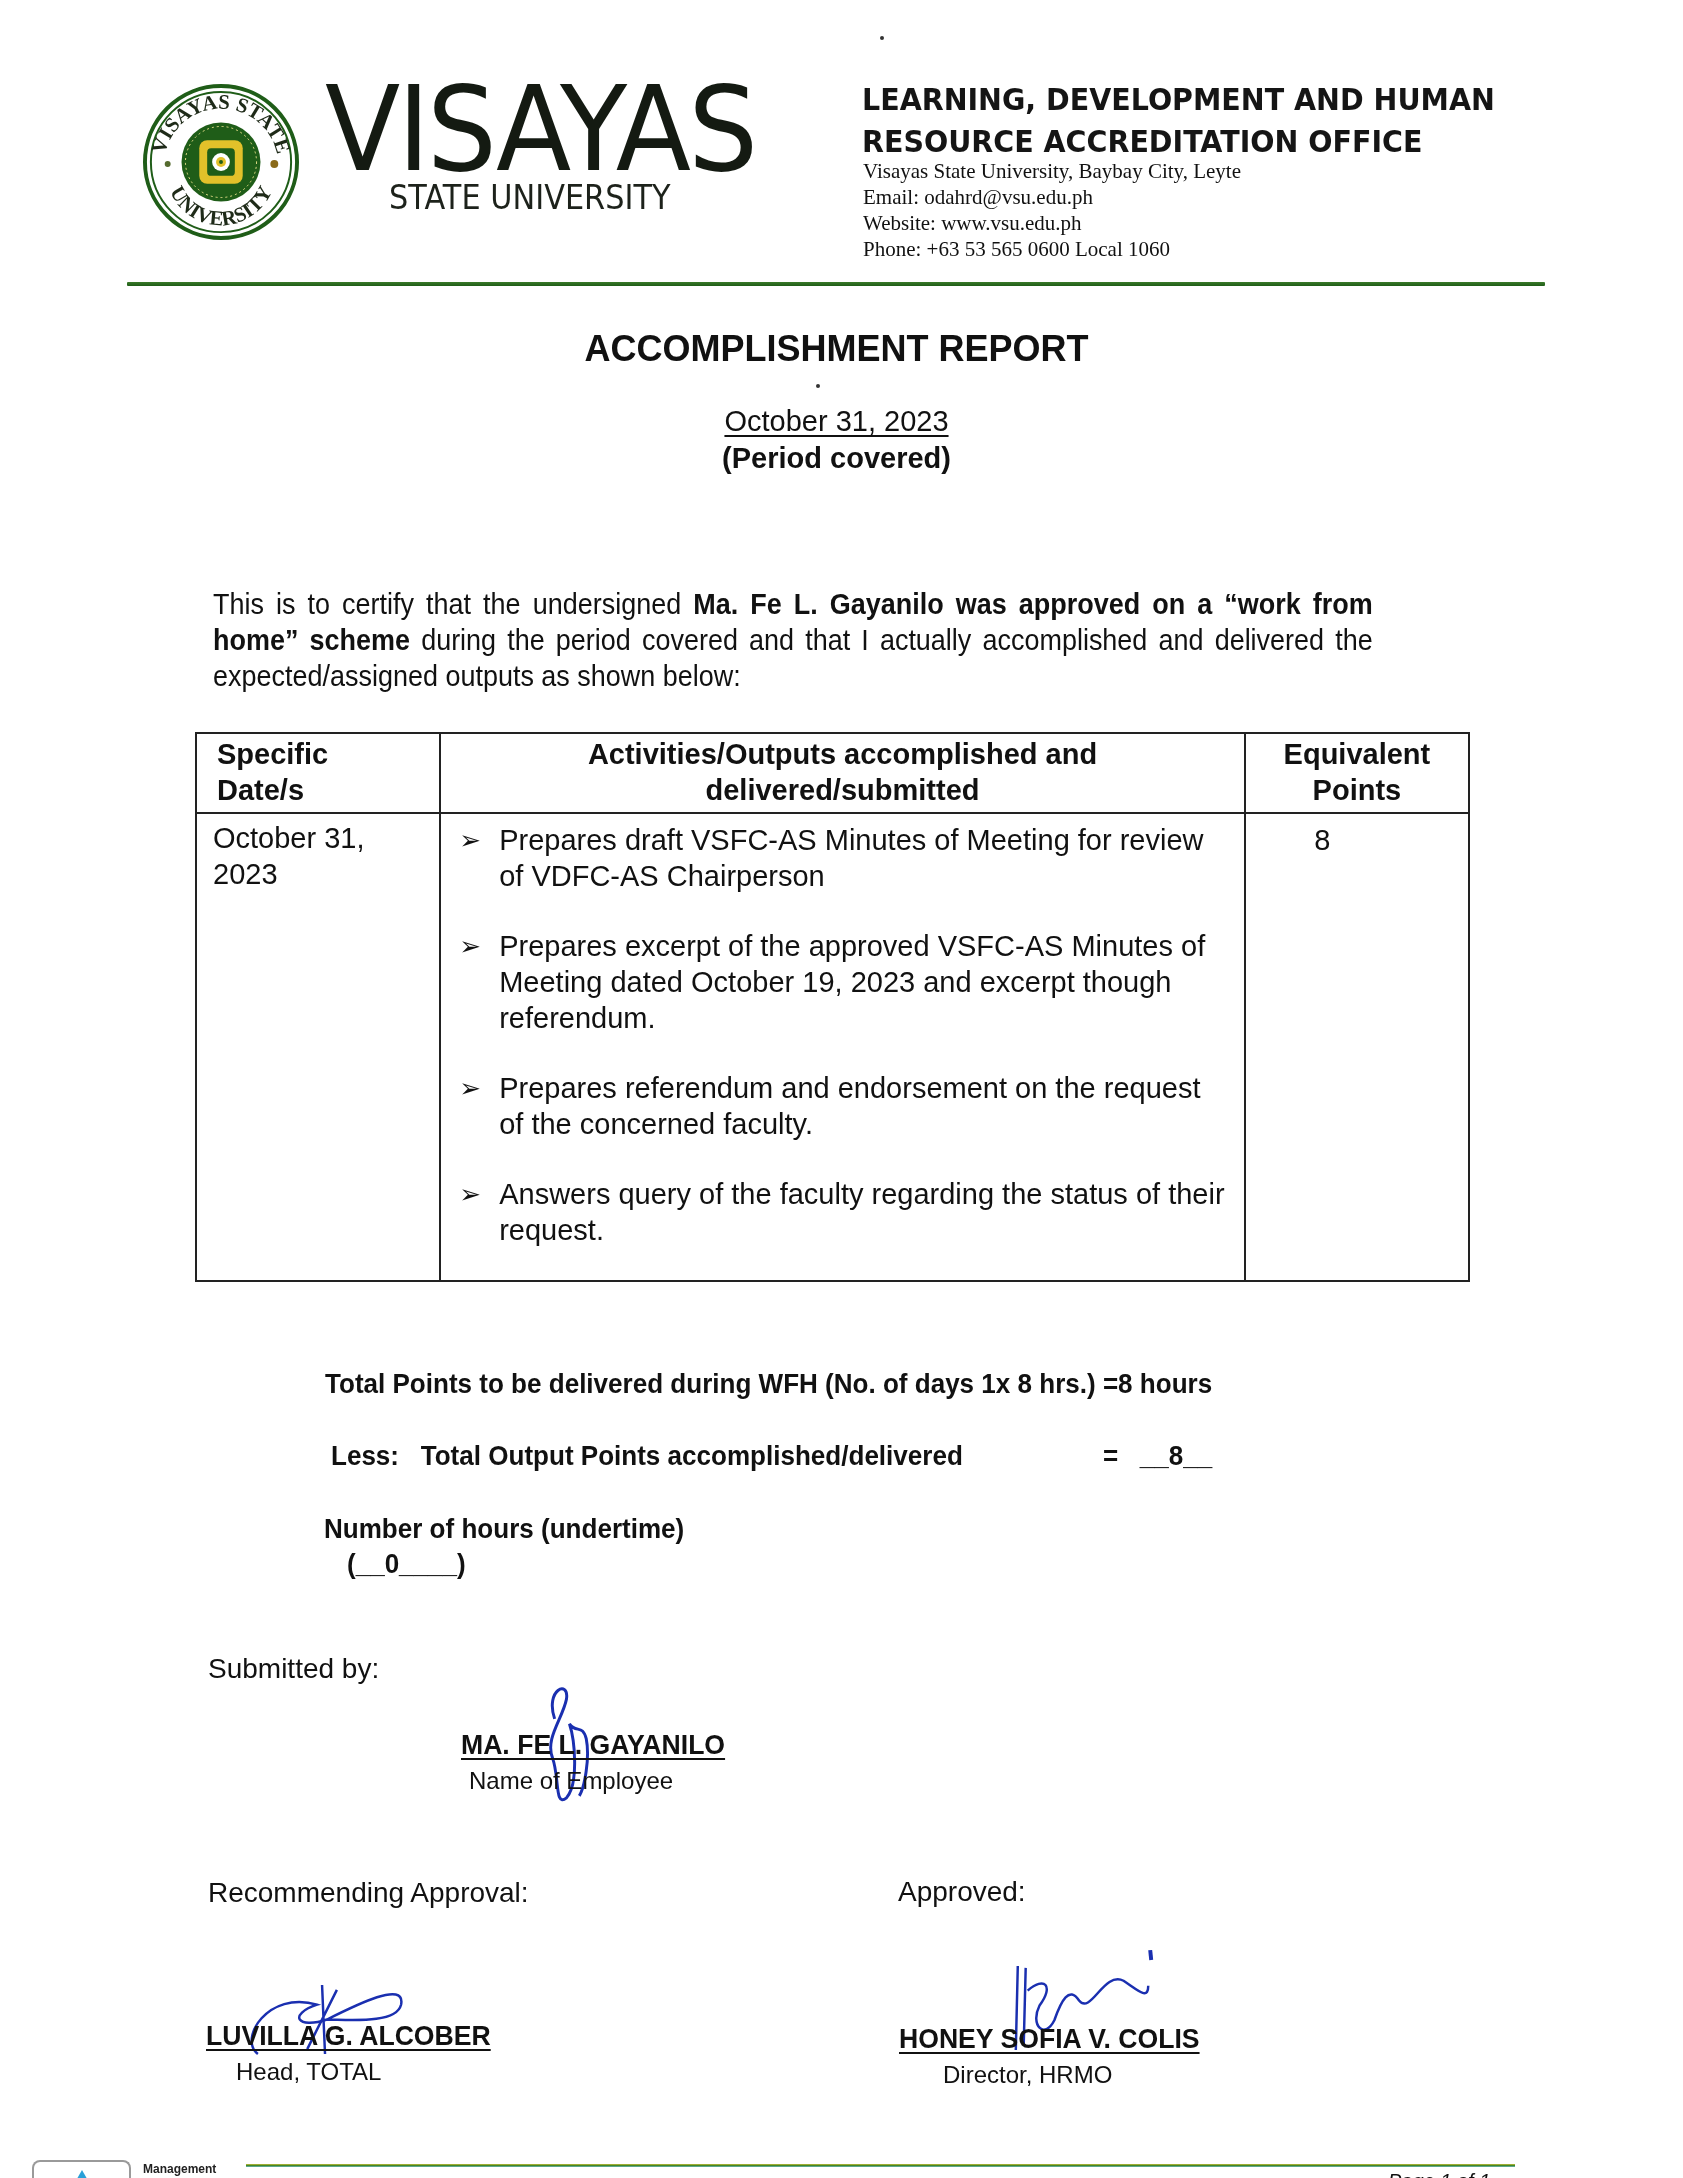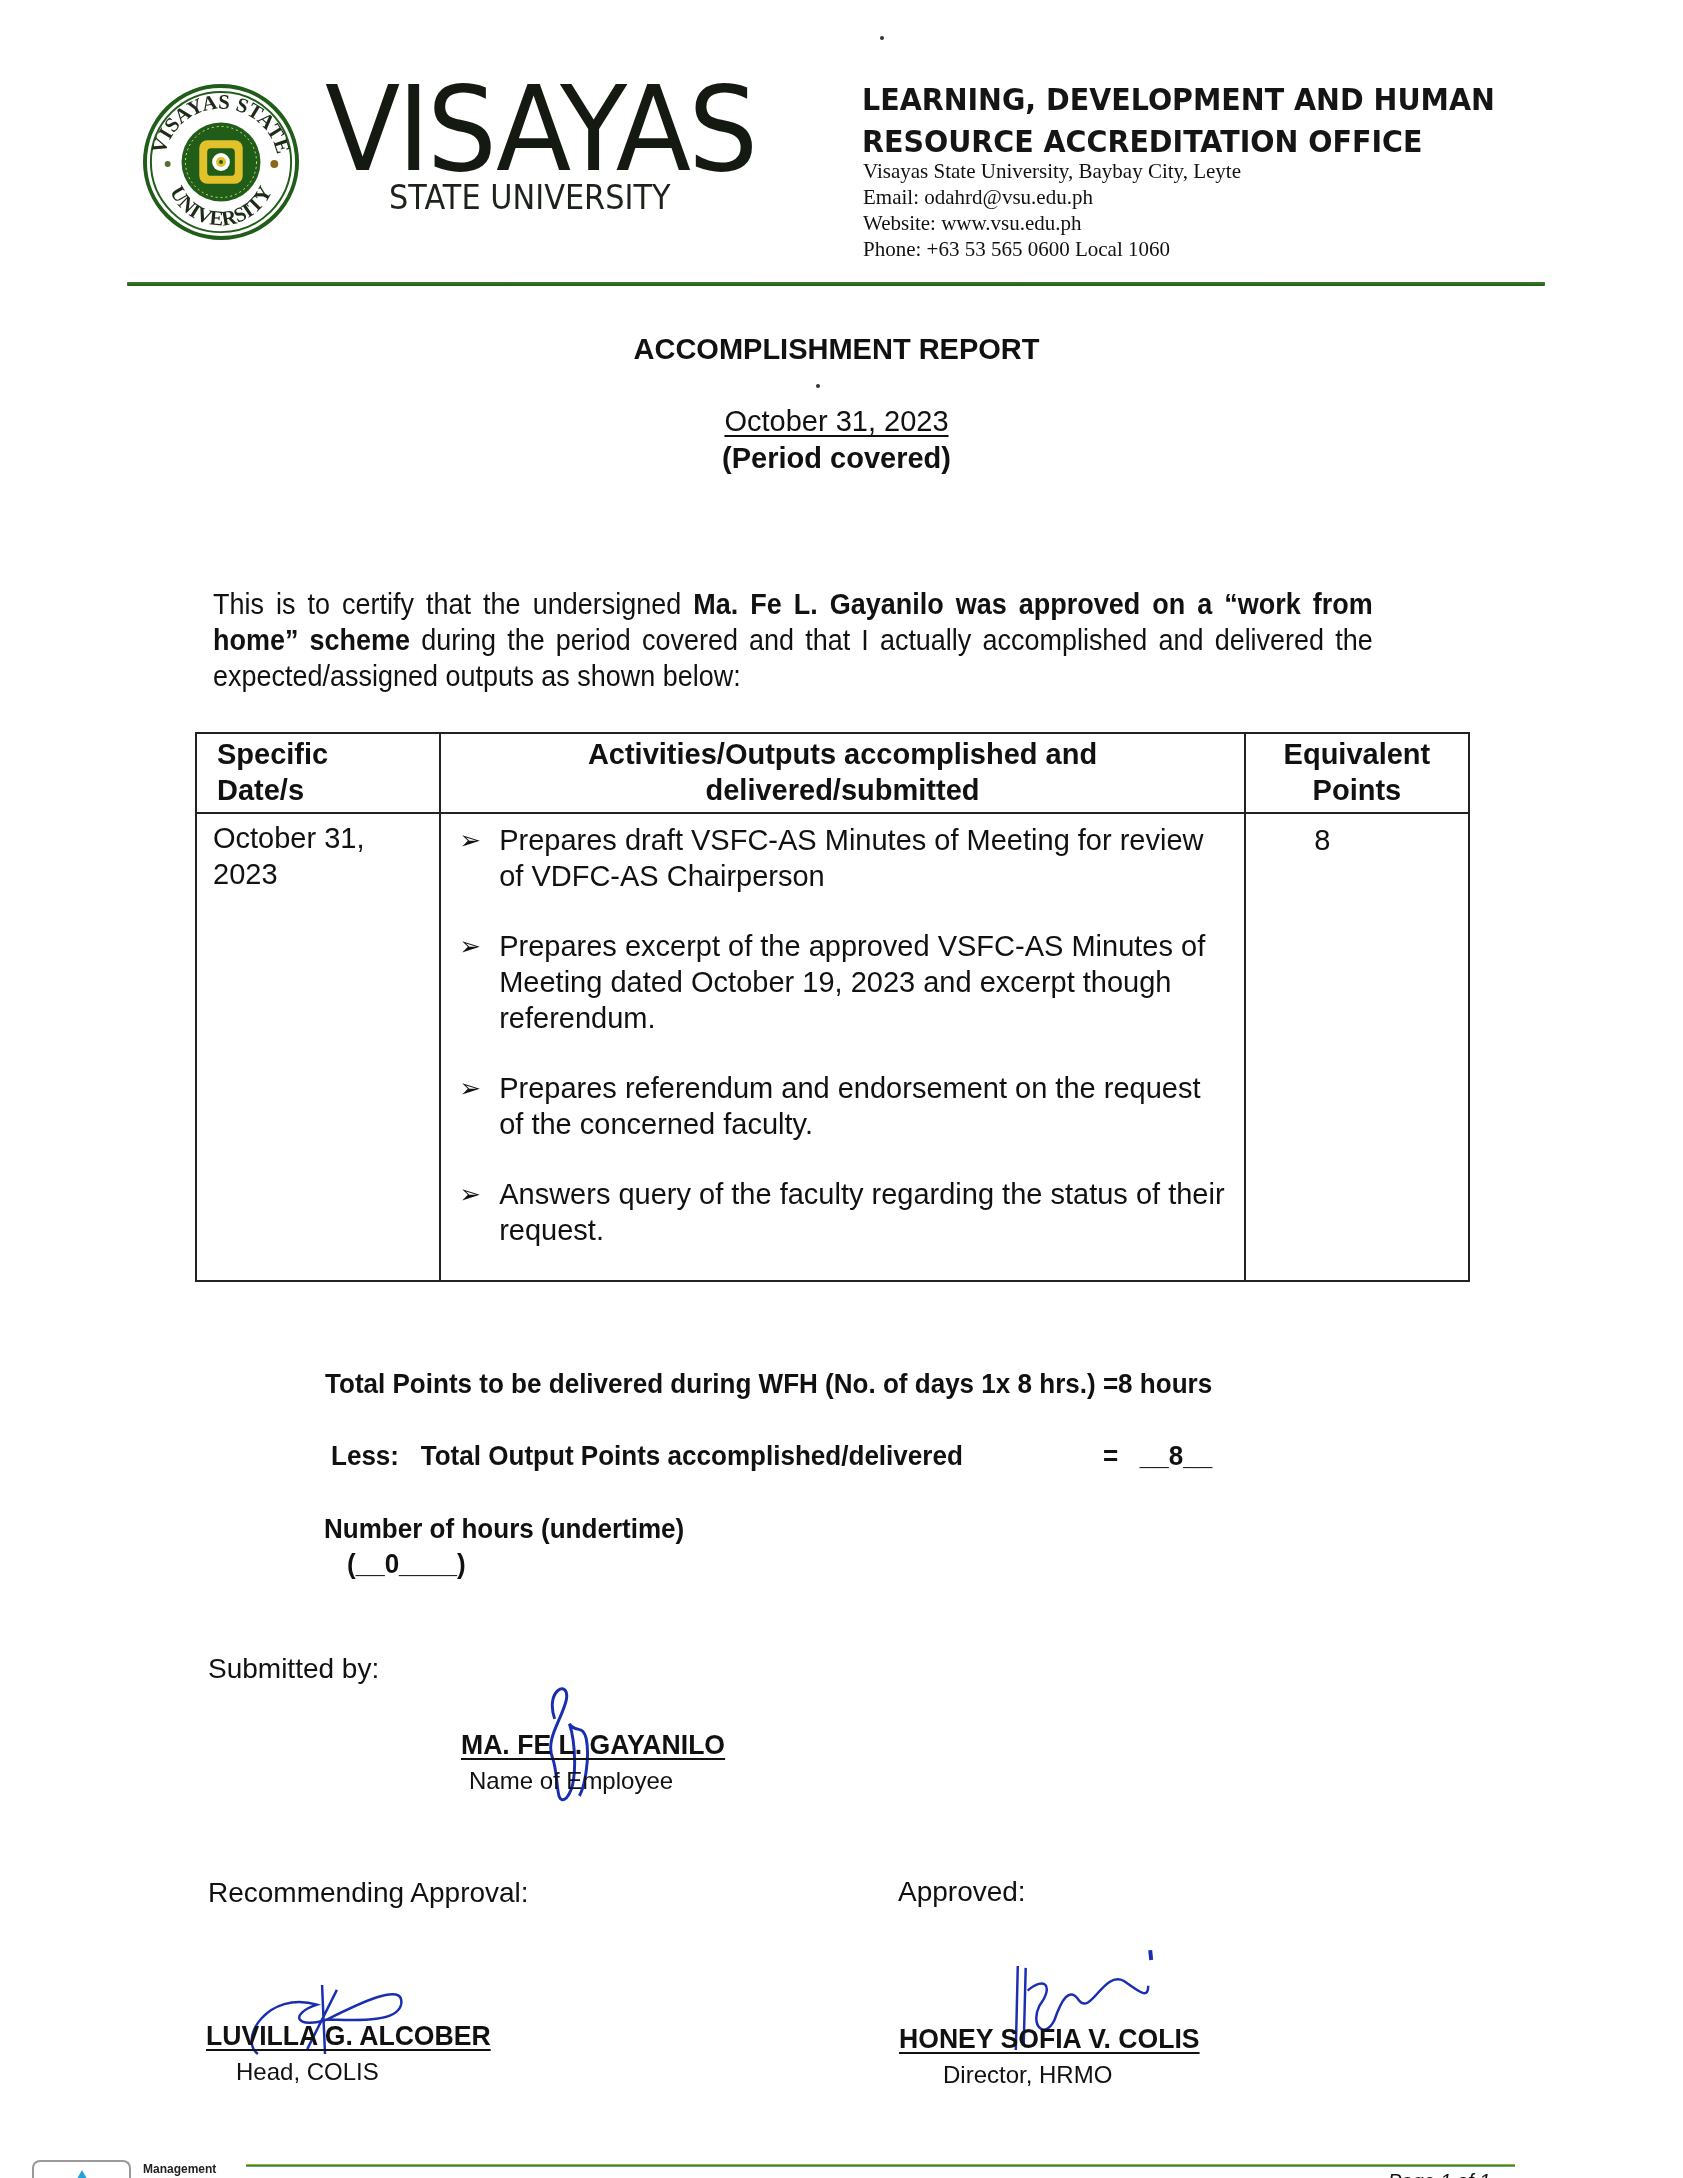--- a/index.html
+++ b/index.html
@@ -9,21 +9,21 @@
     
     .seal { left: 142px; top: 83px; width: 158px; height: 158px; }
     .brand-main { left: 325px; top: 71px; font-family: "DejaVu Sans", sans-serif; font-size: 117px; line-height: 1; letter-spacing: -3px; color: #141a12; transform: scaleX(0.94); transform-origin: left top; font-weight: 400; }
     .brand-sub { left: 389px; top: 181px; font-family: "DejaVu Sans", sans-serif; font-size: 33px; line-height: 1; color: #1d221b; letter-spacing: 0px; transform: scaleX(0.92); transform-origin: left top; }
     .office-title { left: 862px; top: 79px; font-family: "DejaVu Sans", sans-serif; font-weight: bold; font-size: 30px; line-height: 42px; color: #151515; transform: scaleX(0.95); transform-origin: left top; white-space: nowrap; }
     .office-info { left: 863px; top: 158px; font-family: "Liberation Serif", serif; font-size: 21px; line-height: 26px; color: #111; }
     .office-info div { white-space: nowrap; }
     .header-rule { left: 127px; top: 282px; width: 1418px; height: 4px; background: linear-gradient(#3a7a2a, #1f5d18); border-radius: 1px; }
 
     
-    .report-title { left: 0; width: 1673px; top: 332px; text-align: center; font-weight: bold; font-size: 29px; line-height: 34px; }
+    .report-title { left: 0; width: 1673px; top: 332px; text-align: center; font-weight: bold; font-size: 36px; line-height: 34px; }
     .period-date { left: 0; width: 1673px; top: 404px; text-align: center; font-size: 29px; line-height: 34px; }
     .period-date span { text-decoration: underline; text-underline-offset: 4px; }
     .period-label { left: 0; width: 1673px; top: 441px; text-align: center; font-weight: bold; font-size: 29px; line-height: 34px; }
 
     
     .cert { left: 213px; top: 586px; width: 1247px; font-size: 29px; line-height: 36px; text-align: justify; transform: scaleX(0.93); transform-origin: left top; }
 
     
     .report-table { left: 195px; top: 732px; width: 1275px; border-collapse: collapse; font-size: 29px; }
     .report-table td, .report-table th { border: 2px solid #222; vertical-align: top; padding: 0; }
@@ -165,21 +165,21 @@
 <div class="abs sig-role emp-role">Name of Employee</div>
 
 <div class="abs label rec-label">Recommending Approval:</div>
 <div class="abs label appr-label">Approved:</div>
 
 <svg class="abs signature" style="left:228px; top:1980px;" width="198" height="79" viewBox="0 0 200 80">
   <path d="M30 75 C 10 60, 40 10, 90 25 C 60 35, 70 50, 100 40 C 130 25, 180 0, 175 25 C 170 45, 120 40, 100 40" fill="none" stroke="#1a2fb0" stroke-width="2.5"></path>
   <path d="M95 5 L 98 75 M 80 70 L 110 10" fill="none" stroke="#1a2fb0" stroke-width="2.5"></path>
 </svg>
 <div class="abs sig-name rec-name">LUVILLA G. ALCOBER</div>
-<div class="abs sig-role rec-role">Head, COLIS</div>
+<div class="abs sig-role rec-role">Head, TOTAL</div>
 
 <svg class="abs signature" style="left:1000px; top:1946px;" width="168" height="109" viewBox="0 0 170 110">
   <path d="M18 20 L 16 105 M 26 22 L 24 100 M 28 45 C 45 30, 55 40, 40 60 C 30 80, 45 95, 55 75 C 62 55, 70 40, 80 55 C 92 70, 105 25, 125 35 C 140 45, 150 55, 150 40" fill="none" stroke="#1a2fb0" stroke-width="2.5"></path>
   <path d="M152 4 L 153 14" stroke="#1a2fb0" stroke-width="4"></path>
 </svg>
 <div class="abs sig-name appr-name">HONEY SOFIA V. COLIS</div>
 <div class="abs sig-role appr-role">Director, HRMO</div>
 
 <div class="abs footer-badge">
     <span class="tri"></span>

